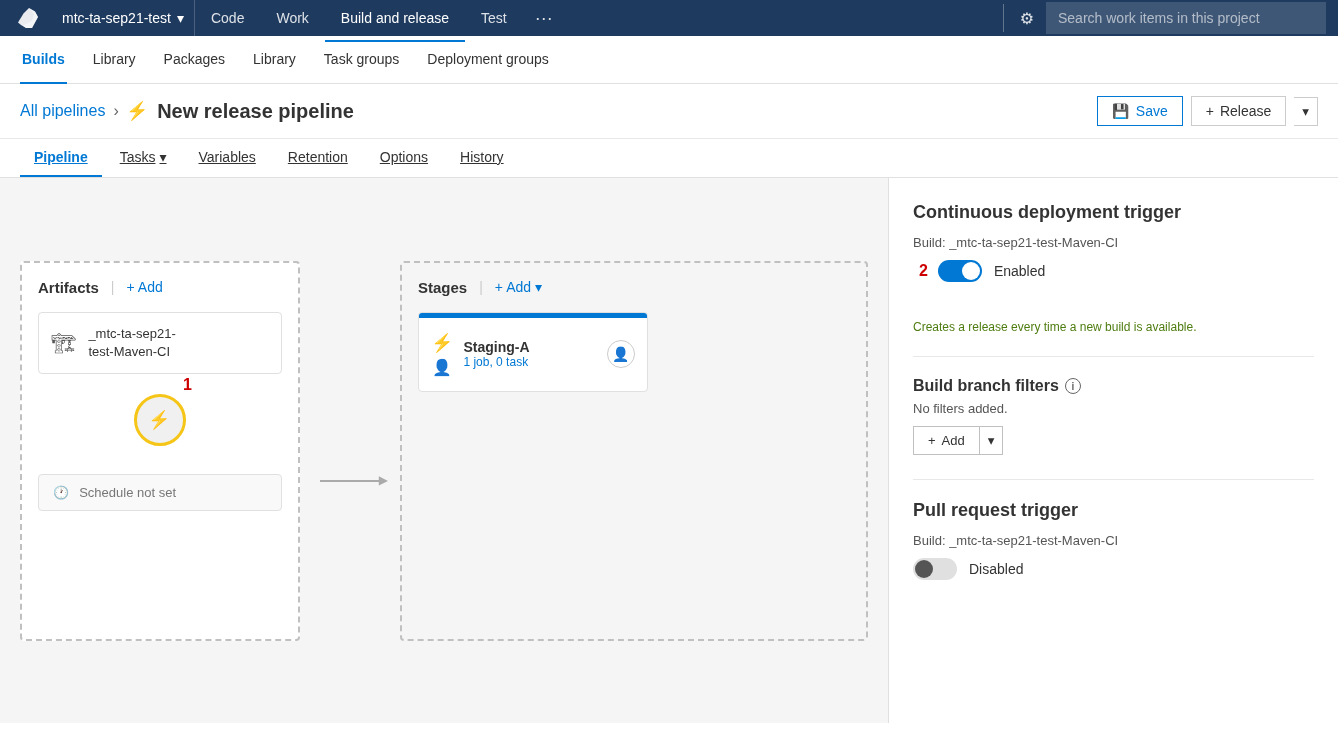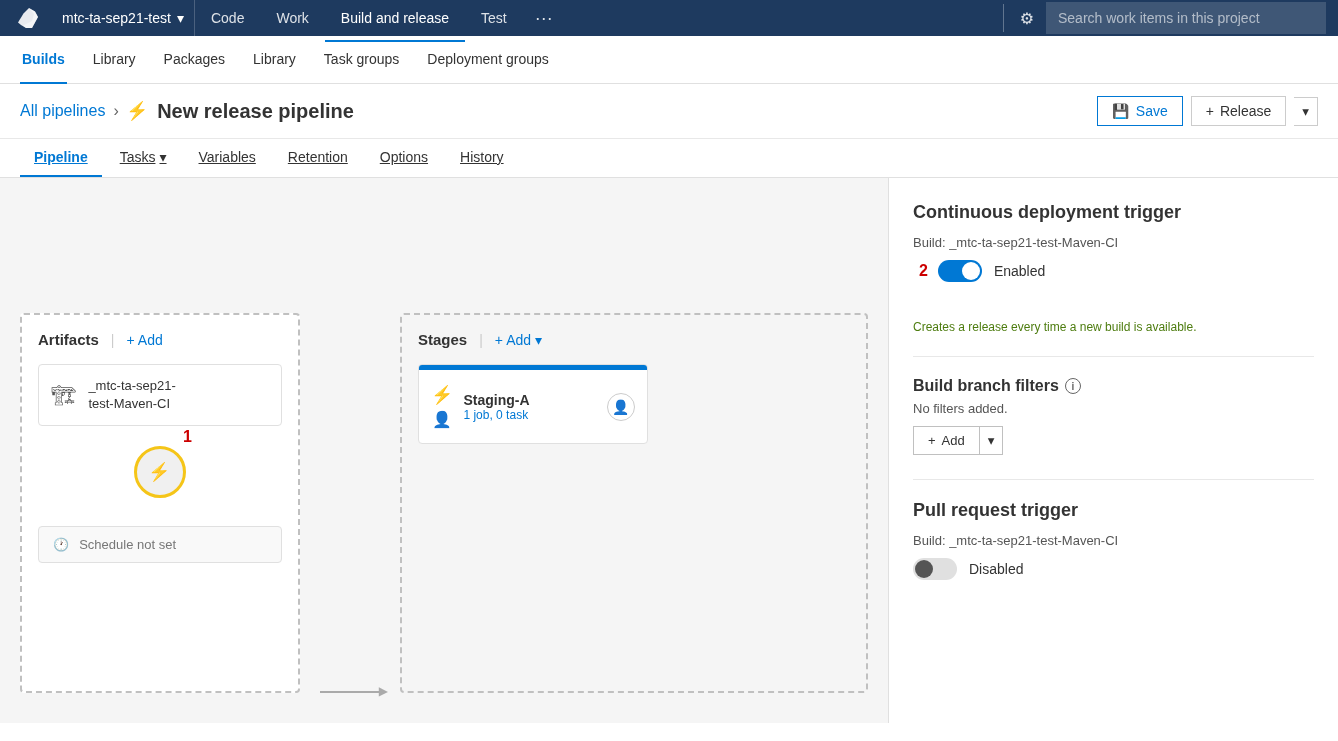--- a/index.html
+++ b/index.html
@@ -226,21 +226,21 @@
       overflow: hidden;
     }
 
     
     .pipeline-canvas {
       flex: 1;
       padding: 30px 20px;
       overflow: auto;
       display: flex;
       gap: 20px;
-      align-items: flex-end;
+      align-items: center;
     }
 
     
     .artifacts-box {
       border: 2px dashed #c0c0c0;
       border-radius: 4px;
       background: #fff;
       width: 280px;
       min-height: 380px;
       padding: 16px;

